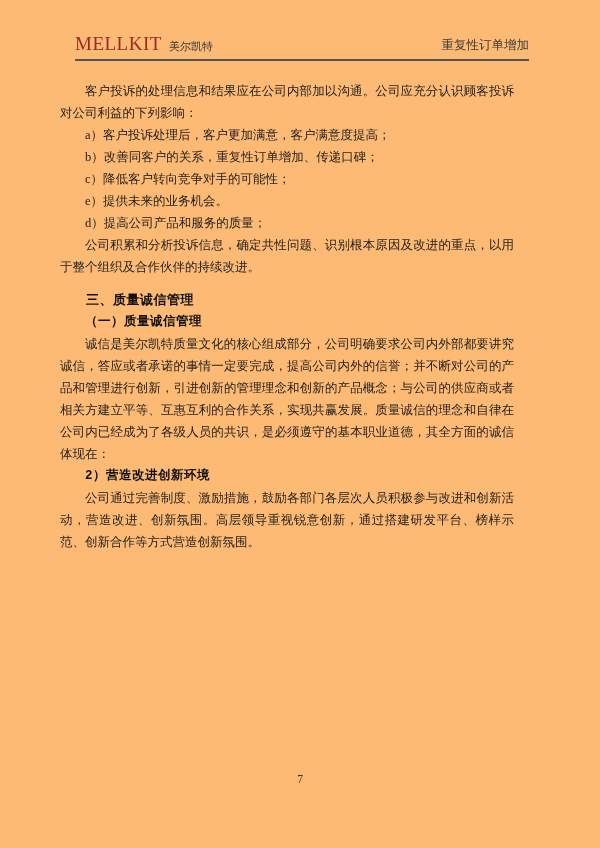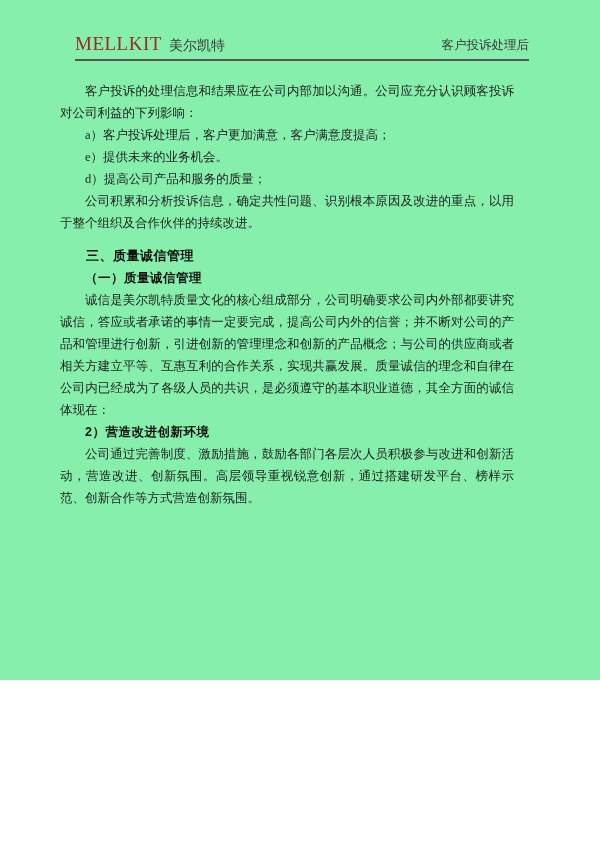--- a/index.html
+++ b/index.html
@@ -1,46 +1,46 @@
 <!DOCTYPE html>
 <html><head>
 <meta charset="utf-8">
 <style>
   * { margin:0; padding:0; box-sizing:border-box; }
   html,body { width:600px; background:#ffffff; }
   body { font-family:"Liberation Serif","DejaVu Serif",serif; }
   .page {
-    position:relative; width:600px; height:680px;
-    background:#86efac; overflow:hidden;
+    position:relative; width:600px; height:848px;
+    background:#fdba74; overflow:hidden;
   }
   .header {
     position:absolute; left:75px; top:33px; width:454px;
     display:flex; justify-content:space-between; align-items:flex-end;
     padding-bottom:4px; border-bottom:2px solid #555555;
   }
   .brand { display:flex; align-items:baseline; gap:7px; }
   .brand-en {
     font-family:"Liberation Serif","DejaVu Serif",serif;
     font-size:19px; letter-spacing:0.5px; color:#9b2a22;
   }
-  .brand-cn { font-size:14px; color:#3a3a3a; }
+  .brand-cn { font-size:11px; color:#3a3a3a; }
   .doc-title { font-size:12.5px; color:#3a3a3a; padding-bottom:1px; }
   .body-text {
     position:absolute; left:60px; top:80px; width:454px;
     font-size:12.5px; line-height:22px; color:#1e1e1e;
     text-align:justify;
   }
   .para, .list-item { text-indent:2em; }
   .h-main {
     font-family:"Liberation Sans","DejaVu Sans",sans-serif;
     font-weight:bold; font-size:13px; color:#111111;
     text-indent:2em; margin-top:11px; letter-spacing:0.5px;
   }
   .h-sub {
-    font-family:Liberation Sans, sans-serif;
+    font-family:Liberation Mono, monospace;
     font-weight:bold; font-size:12.5px; color:#111111;
     text-indent:2em; letter-spacing:0.5px;
   }
   .mt1 { margin-top:10px; }
   .mt2 { }
   .lead-bold { font-weight:bold; }
   .page-number {
     position:absolute; top:773px; left:0; width:100%;
     text-align:center; font-size:11.5px; color:#333333;
   }
@@ -48,26 +48,28 @@
 </head>
 <body>
 
 <div class="page">
 
   <div class="header">
     <div class="brand">
       <span class="brand-en">MELLKIT</span>
       <span class="brand-cn">美尔凯特</span>
     </div>
-    <div class="doc-title">客户投诉处理后</div>
+    <div class="doc-title">重复性订单增加</div>
   </div>
 
   <div class="body-text">
     <p class="para">客户投诉的处理信息和结果应在公司内部加以沟通。公司应充分认识顾客投诉对公司利益的下列影响：</p>
     <p class="list-item">a）客户投诉处理后，客户更加满意，客户满意度提高；</p>
+    <p class="list-item">b）改善同客户的关系，重复性订单增加、传递口碑；</p>
+    <p class="list-item">c）降低客户转向竞争对手的可能性；</p>
     <p class="list-item">e）提供未来的业务机会。</p>
     <p class="list-item">d）提高公司产品和服务的质量；</p>
     <p class="para">公司积累和分析投诉信息，确定共性问题、识别根本原因及改进的重点，以用于整个组织及合作伙伴的持续改进。</p>
 
     <p class="h-main">三、质量诚信管理</p>
     <p class="h-sub">（一）质量诚信管理</p>
     <p class="para">诚信是美尔凯特质量文化的核心组成部分，公司明确要求公司内外部都要讲究诚信，答应或者承诺的事情一定要完成，提高公司内外的信誉；并不断对公司的产品和管理进行创新，引进创新的管理理念和创新的产品概念；与公司的供应商或者相关方建立平等、互惠互利的合作关系，实现共赢发展。质量诚信的理念和自律在公司内已经成为了各级人员的共识，是必须遵守的基本职业道德，其全方面的诚信体现在：</p>
 
 
     <p class="h-sub mt2">2）营造改进创新环境</p>

